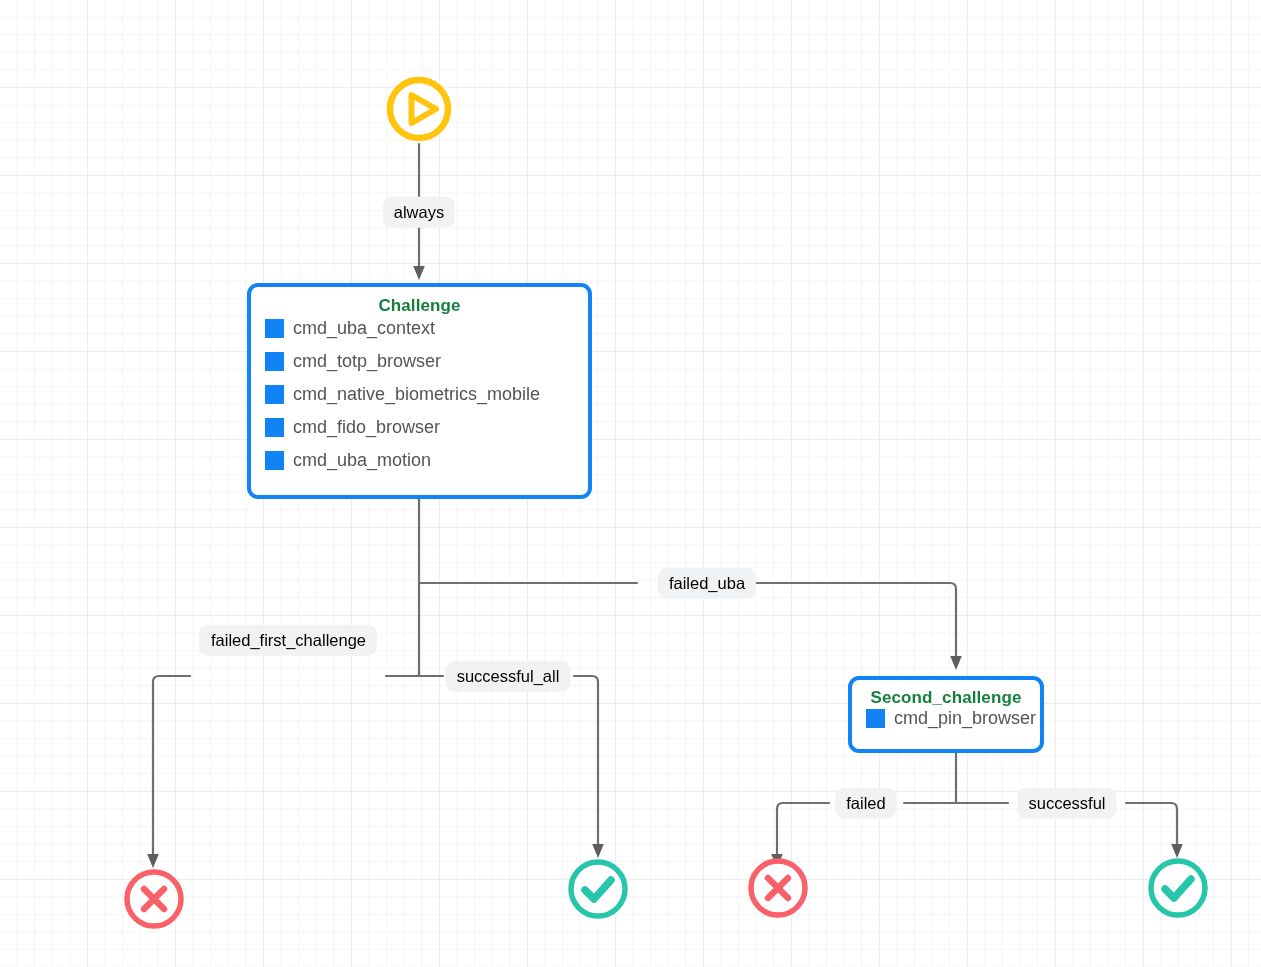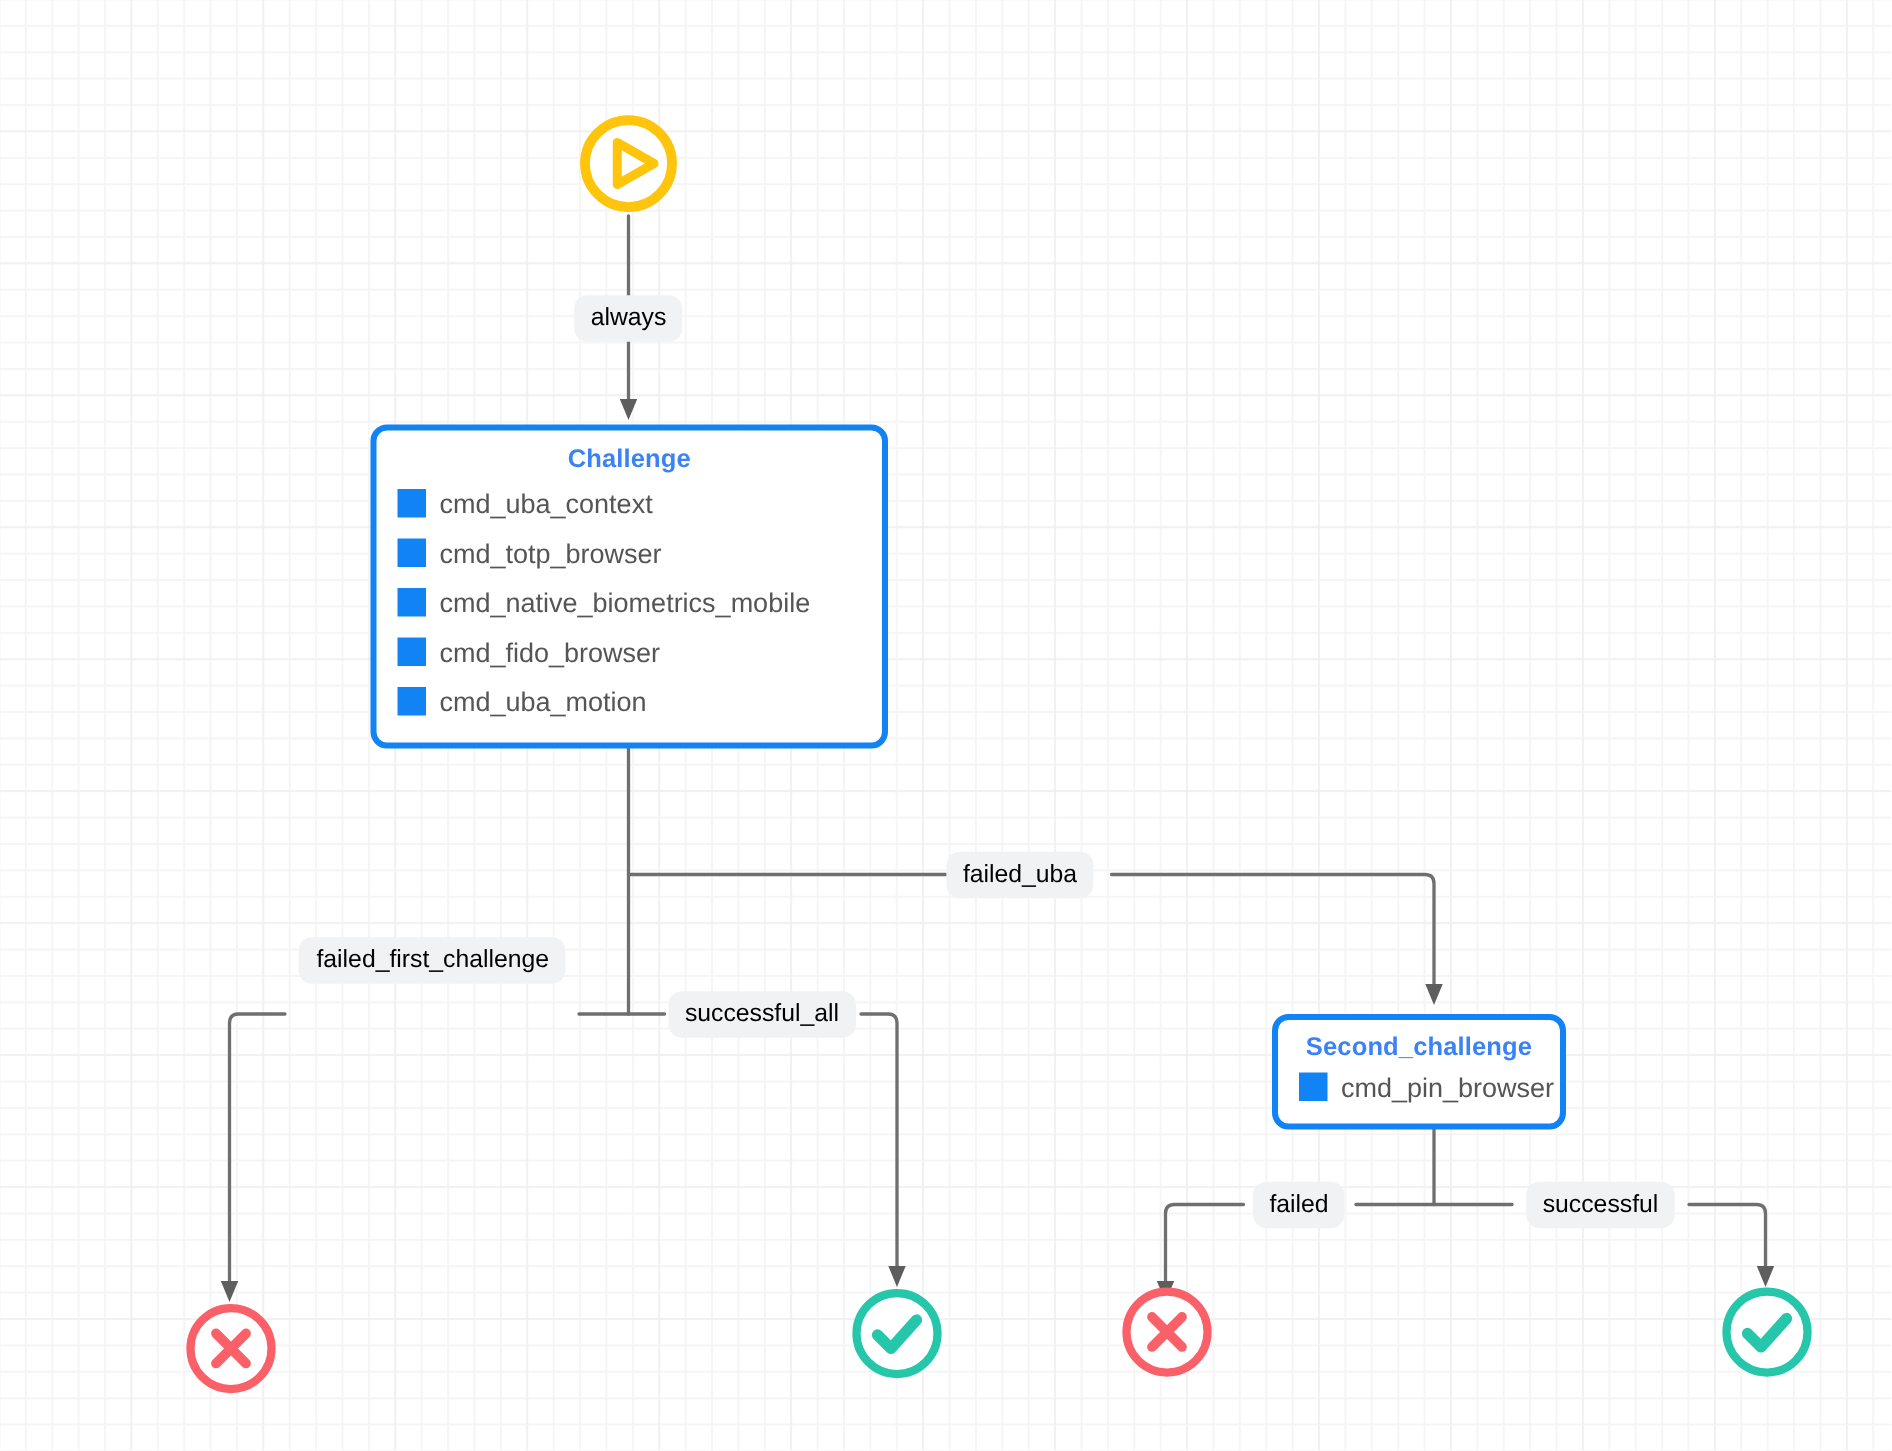--- a/index.html
+++ b/index.html
@@ -51,29 +51,28 @@
     box-sizing: border-box;
     background: #ffffff;
     border: 4px solid #1283f5;
     border-radius: 11px;
     padding: 9px 14px 11px 14px;
   }
   .node-title {
     text-align: center;
     font-size: 17px;
     font-weight: bold;
-    color: #3b82f6;
+    color: #15803d;
     letter-spacing: 0.1px;
     margin-bottom: 3px;
     white-space: nowrap;
   }
   .node-items { }
   .node-item {
     display: flex;
-    align-items: center;
     height: 33px;
     white-space: nowrap;
   }
   .node-item .swatch {
     width: 19px;
     height: 19px;
     background: #1283f5;
     flex: 0 0 auto;
     margin-right: 9px;
   }
@@ -180,21 +179,21 @@
     <div class="node-items">
       <div class="node-item">
         <span class="swatch"></span>
         <span class="item-label">cmd_pin_browser</span>
       </div>
     </div>
   </div>
 
   <div class="edge-label" style="left:419px; top:212px;">always</div>
 
-  <div class="edge-label" style="left:680px; top:583px;text-align:right;">failed_uba</div>
+  <div class="edge-label" style="left:707px; top:583px;text-align:right;">failed_uba</div>
 
   <div class="edge-label" style="left:288px; top:640px;padding-left:12px;">failed_first_challenge</div>
 
   <div class="edge-label" style="left:508px; top:676px;">successful_all</div>
 
   <div class="edge-label" style="left:866px; top:803px;">failed</div>
 
   <div class="edge-label" style="left:1067px; top:803px;">successful</div>
 
   <div class="icon-node" style="left:154px; top:899px;">

